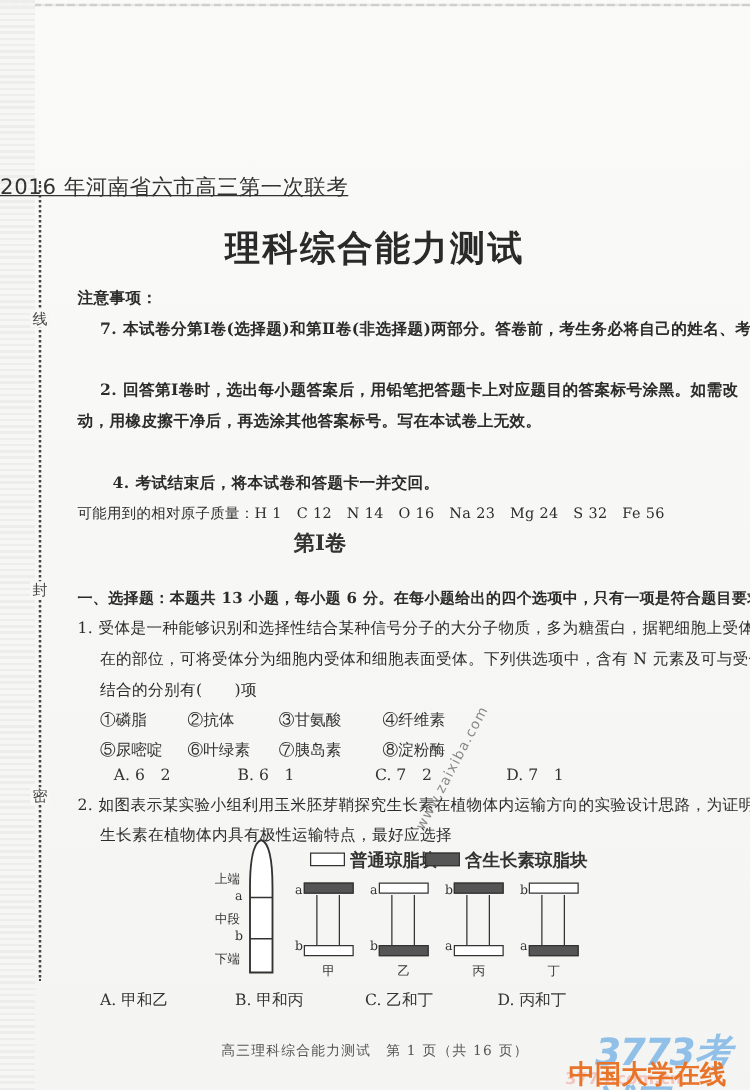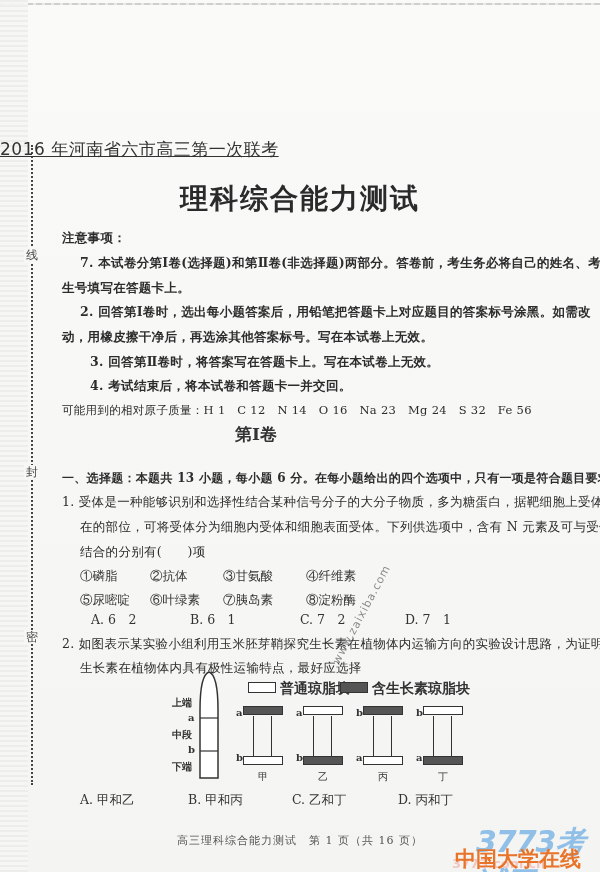--- a/index.html
+++ b/index.html
@@ -19,21 +19,21 @@
   .title1 { position: absolute; left: 0; width: 600px; top: 138px; font-size: 17px; color: #333; font-family: "DejaVu Sans", sans-serif; letter-spacing: 0.5px; text-decoration: underline; }
   .title2 { position: absolute; left: 0; width: 600px; top: 180px; text-align: center; font-size: 28px; font-weight: bold; color: #2a2a2a; letter-spacing: 2px; }
   .line { position: absolute; font-size: 12.5px; white-space: nowrap; color: #2c2c2c; letter-spacing: 0.3px; }
   .bold { font-weight: bold; }
   .sec-title { position: absolute; left: 0; width: 512px; top: 423px; text-align: center; font-size: 17px; font-weight: bold; color: #333; }
   .opt { position: absolute; font-size: 12.5px; white-space: nowrap; color: #333; }
   .diagram { position: absolute; left: 160px; top: 670px; width: 300px; height: 120px; }
   .legend-box { position: absolute; height: 9px; border: 1.5px solid #333; }
   .legend-label { position: absolute; font-size: 14px; font-weight: bold; color: #333; white-space: nowrap; }
   .coleoptile { position: absolute; }
-  .tlabel { position: absolute; font-size: 10px; color: #333; font-weight: bold; }
+  .tlabel { position: absolute; font-size: 10px; color: #333; font-weight: normal; }
   .block { position: absolute; width: 38px; height: 7px; border: 1.5px solid #333; background: #fff; }
   .block.filled { background: #555; }
   .pole { position: absolute; width: 0; border-left: 1.5px solid #333; }
   .setname { position: absolute; font-size: 10px; color: #333; }
   .watermark-diag { position: absolute; left: 330px; top: 660px; transform: rotate(-62deg); transform-origin: left top; font-size: 11px; color: #8a8a8a; font-family: "DejaVu Sans", sans-serif; letter-spacing: 1px; }
   .footer { position: absolute; left: 0; width: 600px; top: 833px; text-align: center; font-size: 11px; color: #555; letter-spacing: 1px; }
   .wm-num { position: absolute; left: 476px; top: 822px; font-size: 30px; font-style: italic; font-weight: bold; color: #7fb6e6; font-family: "DejaVu Sans", sans-serif; opacity: .85; letter-spacing: -1px; }
   .wm-cn { position: absolute; left: 455px; top: 845px; font-size: 21px; font-weight: bold; color: #e8742a; font-family: "DejaVu Sans", sans-serif; }
   .wm-url { position: absolute; left: 452px; top: 856px; font-size: 13px; font-weight: bold; color: #f1b3ad; font-family: "DejaVu Sans", sans-serif; opacity: .7; }
 </style>
@@ -49,24 +49,22 @@
   <div class="bind-char" style="top:465px">封</div>
   <div class="bind-char" style="top:630px">密</div>
 
   <div class="ghost" style="left:380px;top:112px">　　　　　　　　　　　　　　　　</div>
 
   <div class="title1">2016 年河南省六市高三第一次联考</div>
   <div class="title2">理科综合能力测试</div>
 
   <div class="line bold" style="left:62px;top:230px">注意事项：</div>
   <div class="line bold" style="left:80px;top:255px">7. 本试卷分第Ⅰ卷(选择题)和第Ⅱ卷(非选择题)两部分。答卷前，考生务必将自己的姓名、考</div>
-  <div class="line bold" style="left:62px;top:280px">生号填写在答题卡上。</div>
   <div class="line bold" style="left:80px;top:304px">2. 回答第Ⅰ卷时，选出每小题答案后，用铅笔把答题卡上对应题目的答案标号涂黑。如需改</div>
   <div class="line bold" style="left:62px;top:329px">动，用橡皮擦干净后，再选涂其他答案标号。写在本试卷上无效。</div>
-  <div class="line bold" style="left:90px;top:354px">3. 回答第Ⅱ卷时，将答案写在答题卡上。写在本试卷上无效。</div>
   <div class="line bold" style="left:90px;top:378px">4. 考试结束后，将本试卷和答题卡一并交回。</div>
   <div class="line" style="left:62px;top:403px;font-size:11.5px">可能用到的相对原子质量：H 1　C 12　N 14　O 16　Na 23　Mg 24　S 32　Fe 56</div>
 
   <div class="sec-title">第Ⅰ卷</div>
   <div class="line bold" style="left:62px;top:470px;font-size:12px">一、选择题：本题共 13 小题，每小题 6 分。在每小题给出的四个选项中，只有一项是符合题目要求的。</div>
 
   <div class="line" style="left:62px;top:494px">1. 受体是一种能够识别和选择性结合某种信号分子的大分子物质，多为糖蛋白，据靶细胞上受体存</div>
   <div class="line" style="left:80px;top:519px">在的部位，可将受体分为细胞内受体和细胞表面受体。下列供选项中，含有 N 元素及可与受体</div>
   <div class="line" style="left:80px;top:544px">结合的分别有(　　)项</div>
 

